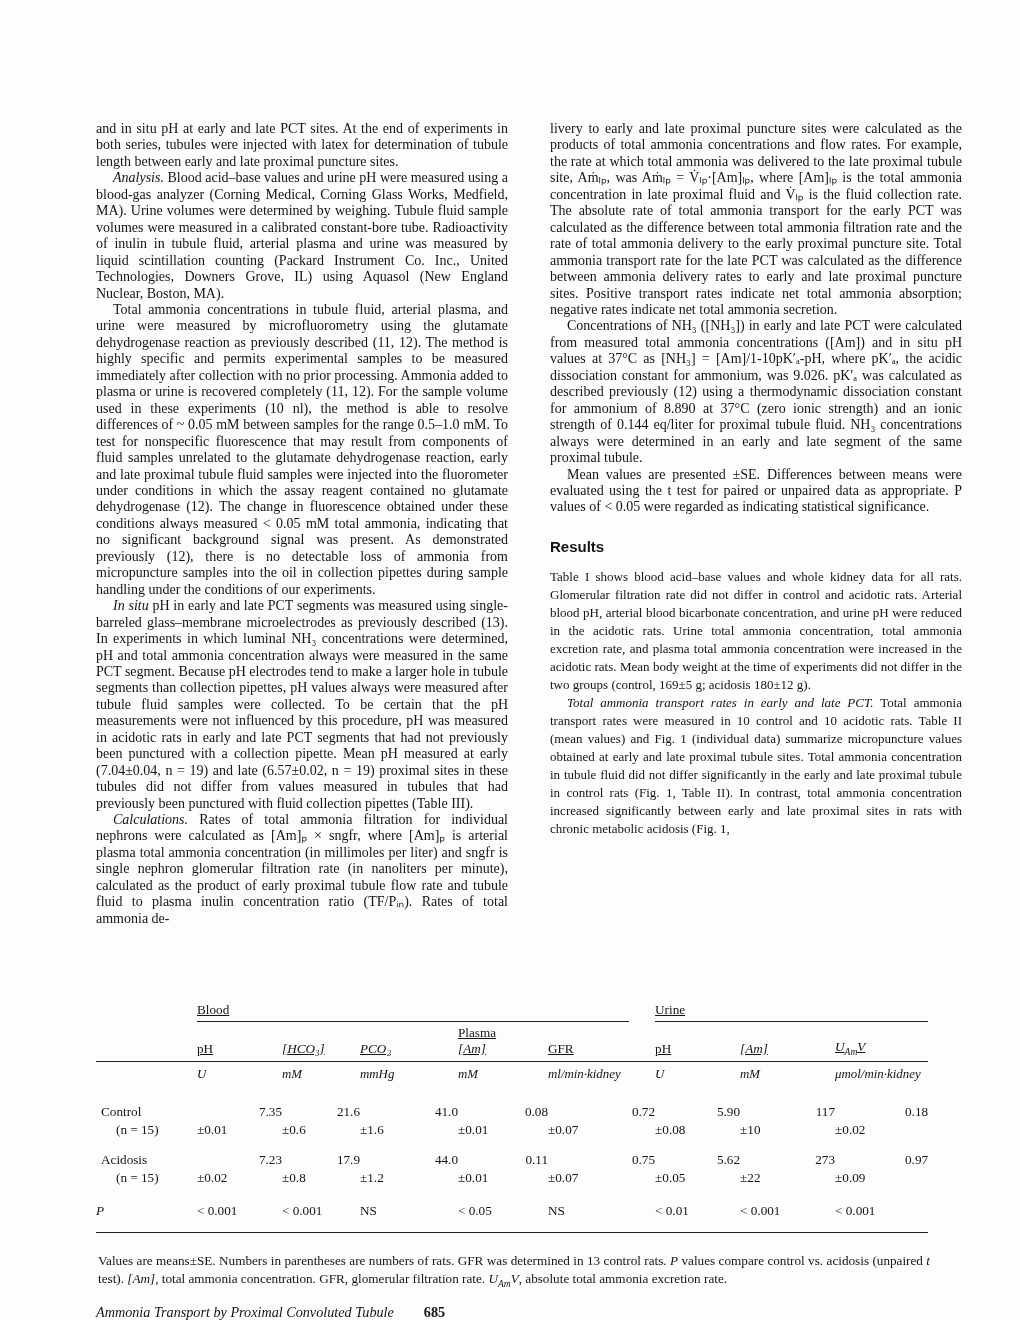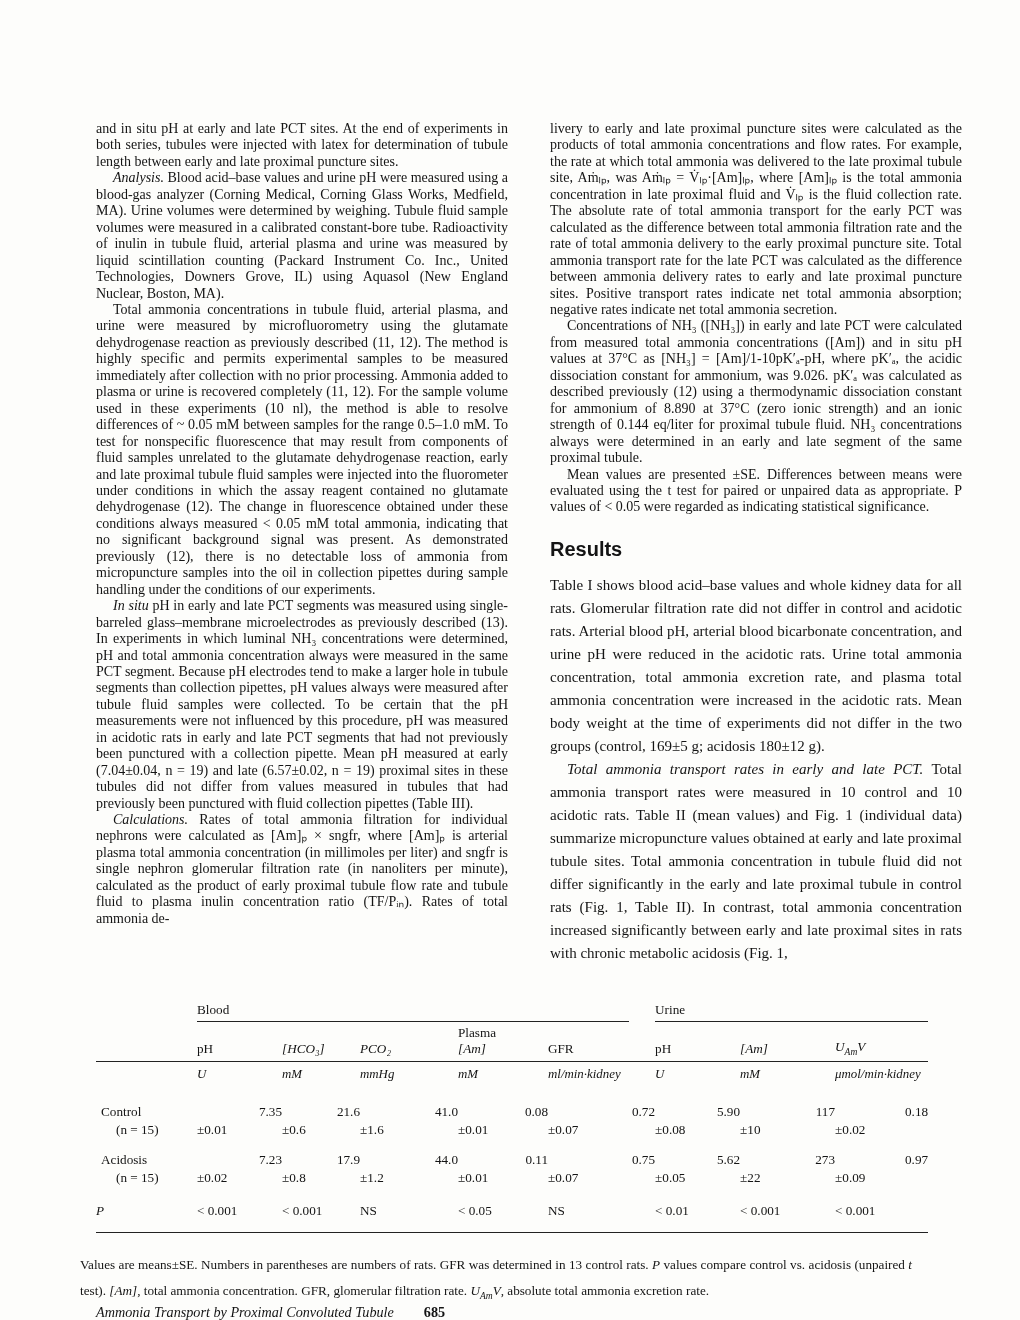--- a/index.html
+++ b/index.html
@@ -5,49 +5,49 @@
   * { box-sizing: border-box; }
   html,body { margin:0; padding:0; }
   body {
     width:1020px; height:1320px; position:relative; overflow:hidden;
     background:#fdfdfb; color:#141414;
     font-family:"Liberation Serif", serif;
   }
   .columns { position:absolute; top:121px; left:96px; width:866px; display:flex; gap:42px; }
   .col { width:412px; max-height:876px; overflow:hidden; }
   .m { font-size:14px; line-height:16.45px; text-align:justify; margin:0; }
-  .r { font-size:15px; line-height:23px; text-align:justify; margin:0; }
+  .r { font-size:13px; line-height:18px; text-align:justify; margin:0; }
   .indent { text-indent:17px; }
   .lead { font-style:italic; }
   h2.results {
     font-family:"Liberation Sans", sans-serif;
-    font-size:20px; font-weight:700; margin:22px 0 13px 0;
+    font-size:15px; font-weight:700; margin:22px 0 13px 0;
   }
   .table-section { position:absolute; top:1002px; left:96px; width:832px; }
   .caption { font-style:italic; font-size:14.2px; margin:0 0 16px 0; }
   table.t1 { width:832px; border-collapse:collapse; table-layout:fixed; font-size:13.2px; }
-  .t1 th { font-weight:400; text-align:left; padding:0; }
+  .t1 th { font-weight:400; text-align:left; padding:0;text-decoration:underline; }
   .t1 td { text-align:left; padding:0; }
   .t1 sub, .footnote sub { font-size:9.5px; }
   tr.group th { vertical-align:top; }
   .grule { border-bottom:1.2px solid #222; padding-bottom:3px; }
   .gap-r { margin-right:26px; }
   tr.heads th, tr.heads td { vertical-align:bottom; border-bottom:1.2px solid #222; padding:3px 0 4px 0; }
   tr.units td { font-style:italic; font-size:12.9px; padding:5px 0 8px 0; }
   tr.val td { padding-top:14px; }
   tr.val td.num { padding-left:12px;text-align:right; }
   tr.se td { padding-top:2px; }
   tr.prow td { padding:17px 0 13px 0; border-bottom:1.3px solid #222; }
   td.rowlabel { padding-left:5px; }
   td.sublabel { padding-left:20px; }
   .it { font-style:italic; }
   tr.prow td.rowlabel { font-style:italic; }
   .footnote {
-    position:absolute; top:1252px; left:80px; width:832px;
-    font-size:13.2px; line-height:26px; text-align:justify;
+    position:absolute; top:1252px; left:98px; width:832px;
+    font-size:13.2px; line-height:18px; text-align:justify;
   }
   .pagefooter { position:absolute; top:1304px; left:96px; width:832px; font-size:14.2px; }
   .pagefooter .rt { font-style:italic; }
   .pagefooter .pn { font-weight:700; margin-left:30px; }
 </style>
 </head>
 <body>
 
 <div class="columns">
   <div class="col">

